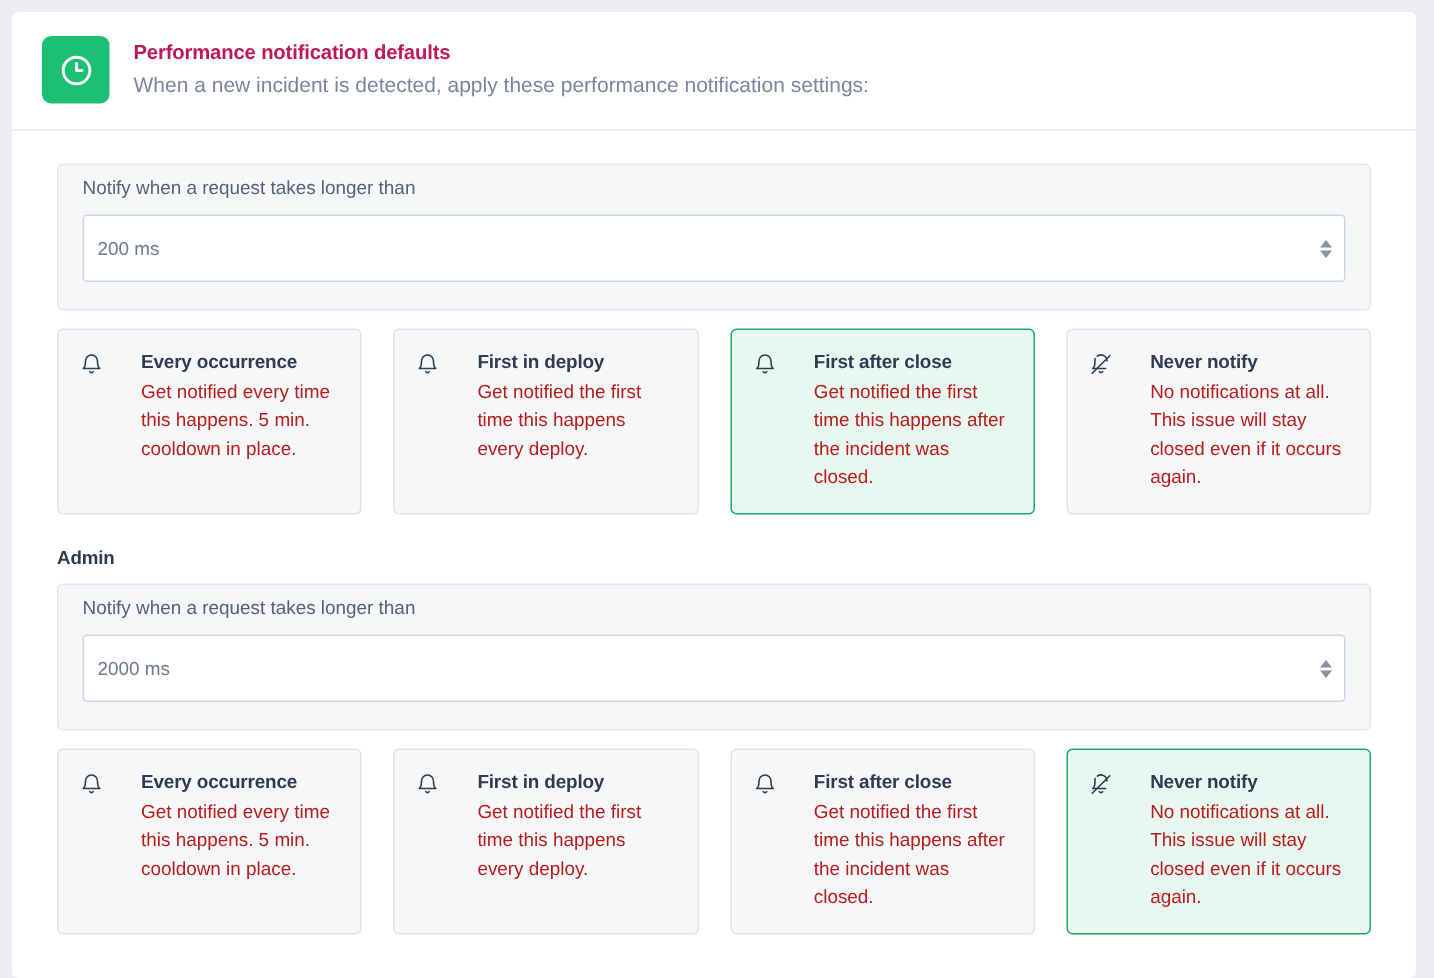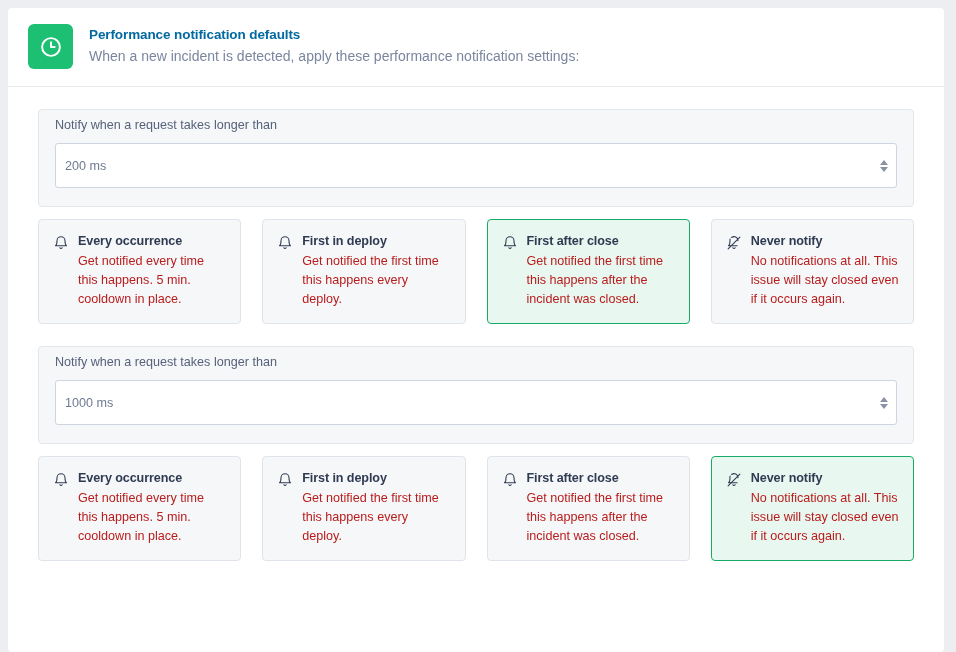--- a/index.html
+++ b/index.html
@@ -45,21 +45,21 @@
     align-items: center;
     justify-content: center;
     color: #ffffff;
   }
 
   .header-text { padding-top: 2px; }
 
   .header-title {
     font-size: 13.5px;
     font-weight: bold;
-    color: #0369a1;
+    color: #be185d;
     letter-spacing: -0.1px;
     line-height: 18px;
   }
 
   .header-sub {
     margin-top: 3px;
     font-size: 14px;
     color: #7a869f;
     line-height: 18px;
   }
@@ -141,21 +141,21 @@
     gap: 21px;
     margin-top: 12px;
   }
 
   .card {
     background: #f6f7f9;
     border: 1px solid #dfe3ea;
     border-radius: 4px;
     padding: 13px 14px 14px 14px;
     display: flex;
-    gap: 9px;
+    gap: 25px;
     align-items: flex-start;
     cursor: pointer;
   }
 
   .card.selected {
     background: #e8f7ef;
     border: 1px solid #1aaa68;
   }
 
   .card-icon {
@@ -256,24 +256,25 @@
                   <path d="M3.2 20.8 20.8 3.2"></path>
                 </svg></span>
               <div class="card-body">
                 <div class="card-title">Never notify</div>
                 <div class="card-desc">No notifications at all. This issue will stay closed even if it occurs again.</div>
               </div>
             </div>
           </div>
         </div>
         <div class="section admin-section">
+          <div class="section-title">Admin</div>
           <div class="threshold-box">
             <div class="threshold-label">Notify when a request takes longer than</div>
             <div class="select-wrap">
-              <div class="threshold-select">1000 ms</div>
+              <div class="threshold-select">2000 ms</div>
               <div class="select-spinner">
                 <div class="spin-tri spin-up"></div>
                 <div class="spin-tri spin-down"></div>
               </div>
             </div>
           </div>
           <div class="cards">
             <div class="card">
               <span class="card-icon"><svg viewBox="0 0 24 24" width="16" height="16" fill="none" stroke="currentColor" stroke-width="1.6" stroke-linecap="round" stroke-linejoin="round">
                   <path d="M18 8.5a6 6 0 1 0-12 0c0 6-2.2 7.5-2.2 7.5h16.4S18 14.5 18 8.5z"></path>

